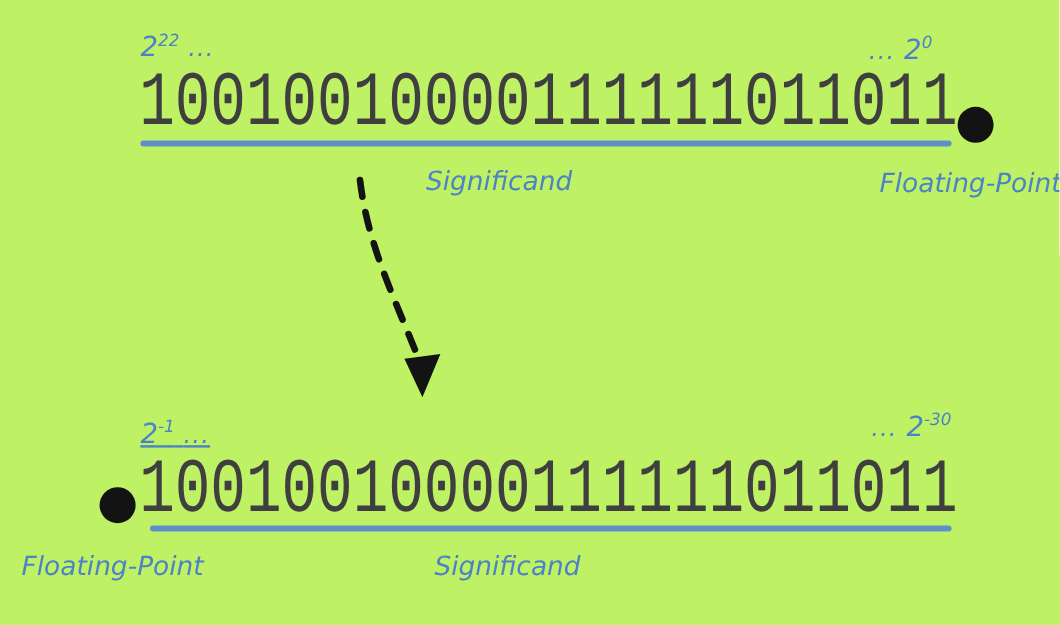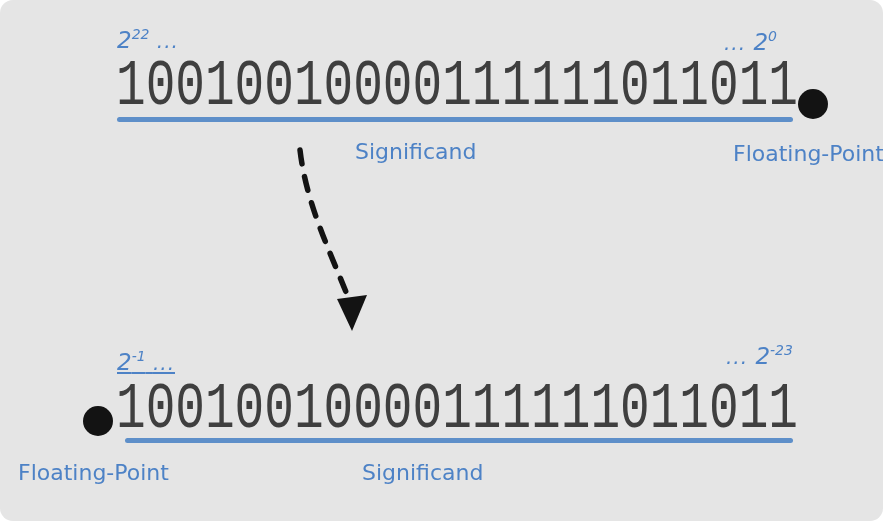--- a/index.html
+++ b/index.html
@@ -4,24 +4,23 @@
 <style>
   html, body {
     margin: 0;
     padding: 0;
     background: #ffffff;
   }
   .canvas {
     position: relative;
     width: 883px;
     height: 521px;
-    background: #e5e5e5;
+    background: #bef264;
     overflow: hidden;
     font-family: "Liberation Sans", sans-serif;
-    border-radius: 13px;
   }
   
   .bits {
     position: absolute;
     font-family: "Liberation Mono", "DejaVu Sans Mono", monospace;
     font-size: 64px;
     line-height: 1;
     font-weight: 400;
     color: #3f3f3f;
     white-space: nowrap;
@@ -50,20 +49,21 @@
     border-radius: 50%;
     background: #131313;
   }
   .dot-top    { left: 798px; top: 89px; }
   .dot-bottom { left: 83px;  top: 406px; }
 
   
   .script {
     position: absolute;
     font-family: "DejaVu Sans", sans-serif;
+    font-style: italic;
     font-size: 22px;
     color: #4d82c6;
     white-space: nowrap;
   }
   .sig-top   { left: 355px; top: 139px; }
   .fp-top    { left: 733px; top: 141px; }
   .sig-bottom{ left: 362px; top: 460px; }
   .fp-bottom { left: 18px;  top: 460px; }
 
   
@@ -129,21 +129,21 @@
     <polygon points="67,157 97,153 82,189" fill="#131313"></polygon>
   </svg>
 
   <div class="exp exp-bottom-left">
     <span>2</span><sup>-1</sup>
     <span class="dots">...</span>
   </div>
 
   <div class="exp exp-bottom-right">
     <span class="dots">...</span>
-    <span>2</span><sup>-23</sup>
+    <span>2</span><sup>-30</sup>
   </div>
 
   <div class="dot dot-bottom"></div>
 
   <div class="bits bits-bottom">10010010000111111011011</div>
 
   <div class="underline underline-bottom"></div>
 
   <div class="script fp-bottom">Floating-Point</div>
 

